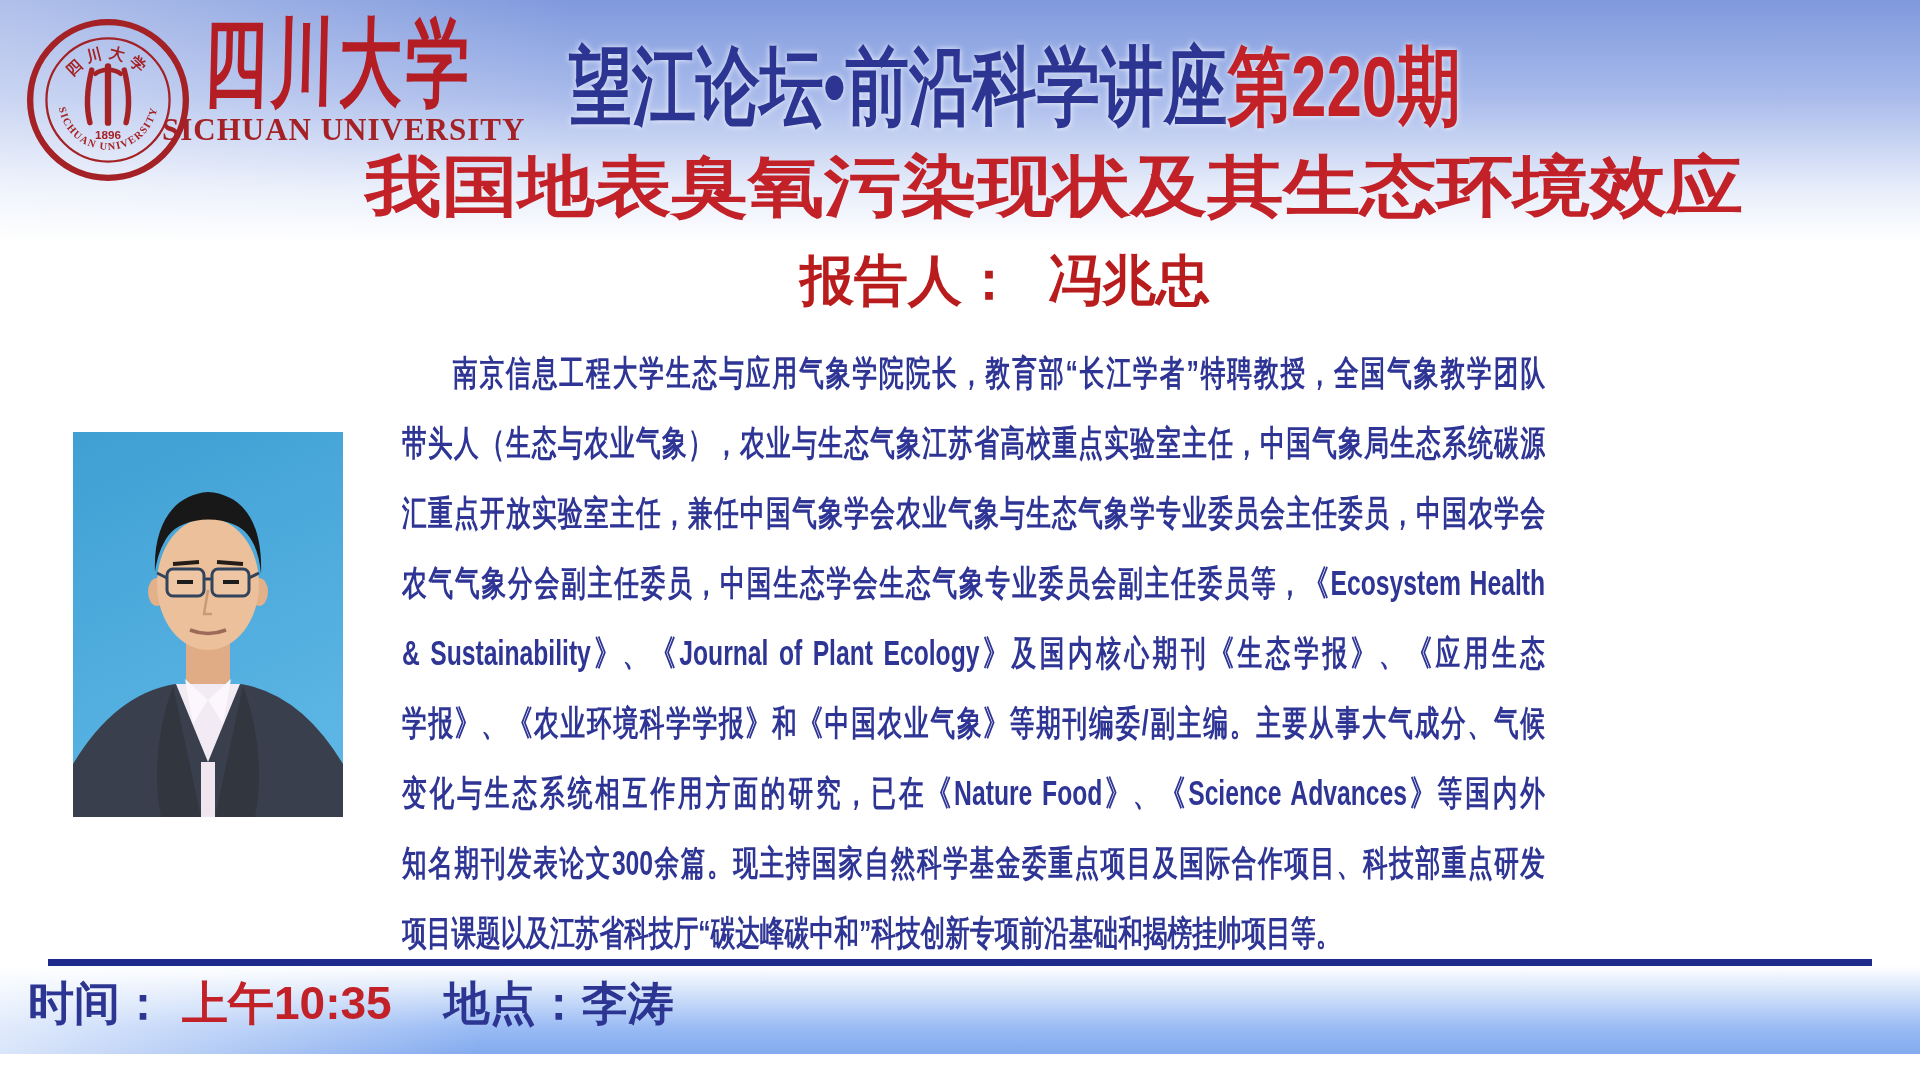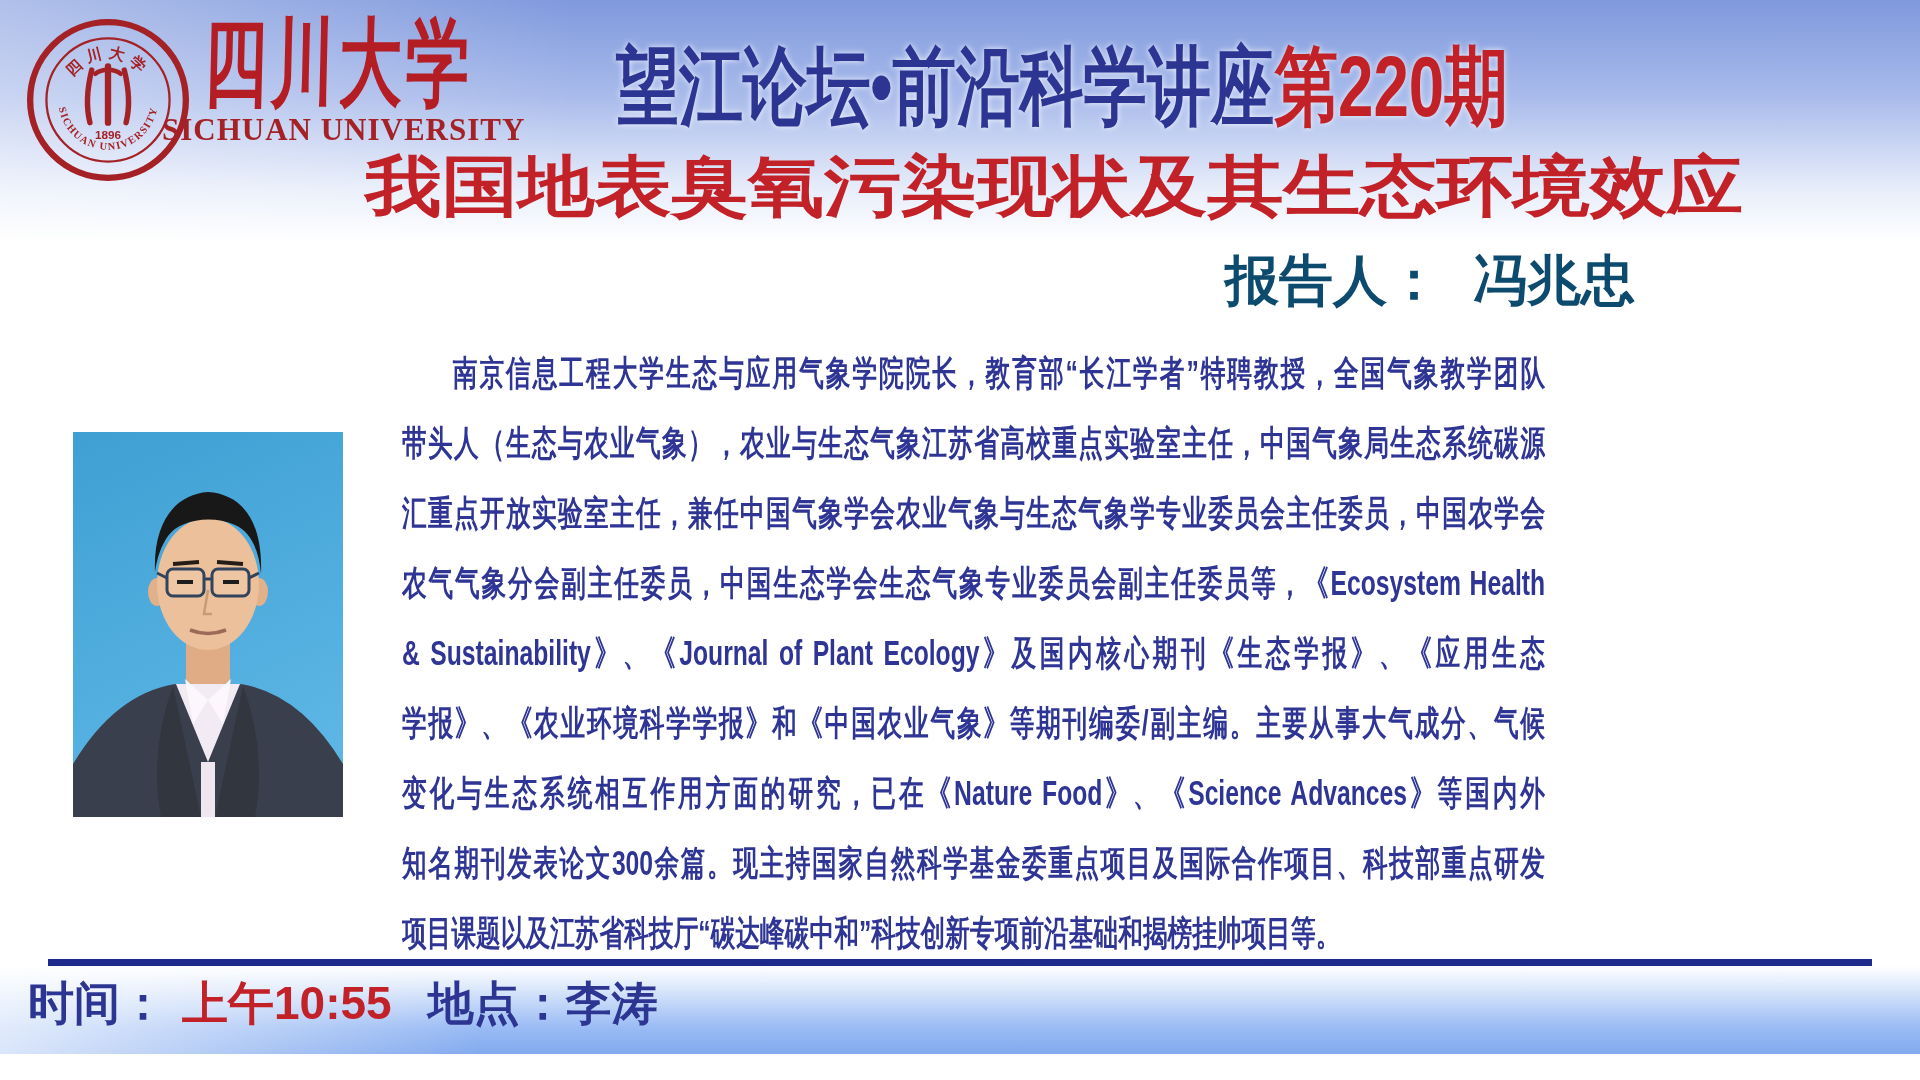--- a/index.html
+++ b/index.html
@@ -16,34 +16,34 @@
   
   .seal{position:absolute;left:22px;top:14px;width:172px;height:172px;}
   .wordmark-zh{position:absolute;left:204px;top:8px;width:600px;
     font-size:96px;font-weight:900;color:#b31d23;letter-spacing:6px;line-height:110px;
     transform:scaleX(.66) skewX(-2deg);transform-origin:0 50%;white-space:nowrap;}
   .wordmark-en{position:absolute;left:162px;top:112px;
     font-family:"Liberation Serif",serif;font-weight:700;font-size:31px;
     letter-spacing:1px;color:#a42126;white-space:nowrap;}
 
   
-  .series-line{position:absolute;left:412px;top:34px;width:1300px;text-align:center;
+  .series-line{position:absolute;left:412px;top:34px;width:1300px;text-align:left;
     line-height:104px;white-space:nowrap;}
   .series-inner{display:inline-block;transform:scaleX(.74);transform-origin:50% 50%;
     font-size:86px;font-weight:900;color:#2c3692;white-space:nowrap;
     text-shadow:0 0 7px rgba(255,255,255,.85);}
   .issue{color:#c22127;}
 
   .lecture-title{position:absolute;left:460px;top:140px;width:1460px;text-align:left;
     line-height:92px;white-space:nowrap;}
   .lecture-inner{display:inline-block;transform:scaleX(1.16);transform-origin:50% 50%;
     font-size:66px;font-weight:900;color:#c22127;white-space:nowrap;}
 
-  .speaker-line{position:absolute;left:375px;top:246px;width:1260px;text-align:right;
-    font-size:54px;font-weight:900;color:#0c4a6e;line-height:68px;white-space:nowrap;}
+  .speaker-line{position:absolute;left:375px;top:246px;width:1260px;text-align:center;
+    font-size:54px;font-weight:900;color:#b91c1c;line-height:68px;white-space:nowrap;}
   .speaker-line .name{margin-left:32px;}
 
   
   .photo{position:absolute;left:73px;top:432px;width:270px;height:385px;}
 
   
   .bio-block{position:absolute;left:402px;top:338px;width:1620px;
     transform:scaleX(.7056);transform-origin:0 0;}
   .bio-line{height:70px;line-height:70px;font-size:35px;font-weight:700;color:#2e3594;
     text-align:justify;text-align-last:justify;overflow:hidden;}
@@ -53,21 +53,21 @@
   
   .footer-divider{position:absolute;left:48px;right:48px;top:959px;height:7px;background:#1e2b8d;}
   .footer-band{position:absolute;left:0;top:966px;width:1920px;height:88px;
     background:
       linear-gradient(90deg, rgba(255,255,255,.7) 0%, rgba(255,255,255,0) 25%),
       linear-gradient(180deg,#ffffff 0%,#dce8fb 25%,#9abbf4 70%,#83aaee 100%);}
   .footer-row{display:flex;align-items:center;height:100%;padding-left:28px;
     transform:translateY(-6px);font-size:46px;font-weight:900;color:#2c3692;white-space:nowrap;}
   .footer-row .red{color:#c22127;}
   .footer-row .sp-sm{margin-left:16px;}
-  .footer-row .sp-lg{margin-left:36px;}
+  .footer-row .sp-lg{margin-left:52px;}
 </style>
 </head>
 <body>
 
 <div id="poster">
 
   <div class="header-band"></div>
 
   <div>
     <svg class="seal" viewBox="0 0 190 190">
@@ -154,19 +154,19 @@
     <div class="bio-line">学报》、《农业环境科学学报》和《中国农业气象》等期刊编委/副主编。主要从事大气成分、气候</div>
     <div class="bio-line">变化与生态系统相互作用方面的研究，已在《Nature Food》、《Science Advances》等国内外</div>
     <div class="bio-line">知名期刊发表论文300余篇。现主持国家自然科学基金委重点项目及国际合作项目、科技部重点研发</div>
     <div class="bio-line last">项目课题以及江苏省科技厅“碳达峰碳中和”科技创新专项前沿基础和揭榜挂帅项目等。</div>
   </div>
 
   <div class="footer-divider"></div>
   <div class="footer-band">
     <div class="footer-row">
       <span>时间：</span>
-        <span class="red sp-sm">上午10:55</span>
+        <span class="red sp-sm">上午10:35</span>
         <span class="sp-lg">地点：</span>
         <span>李涛</span>
     </div>
   </div>
 
 </div>
 
 </body></html>

